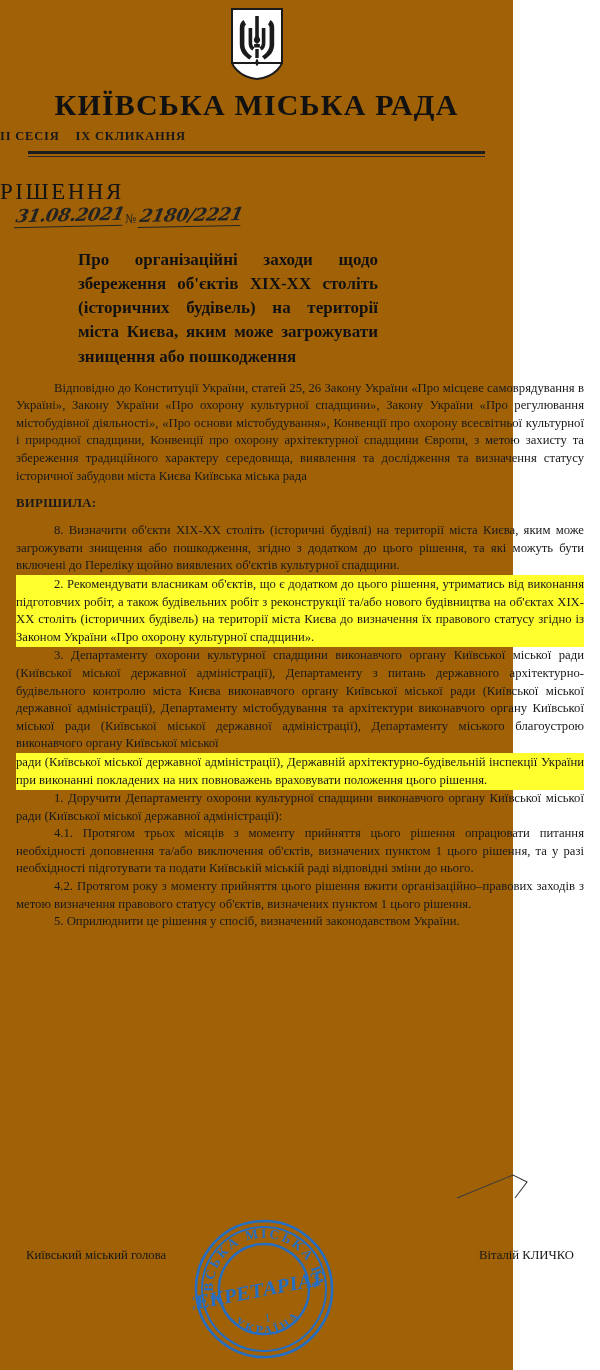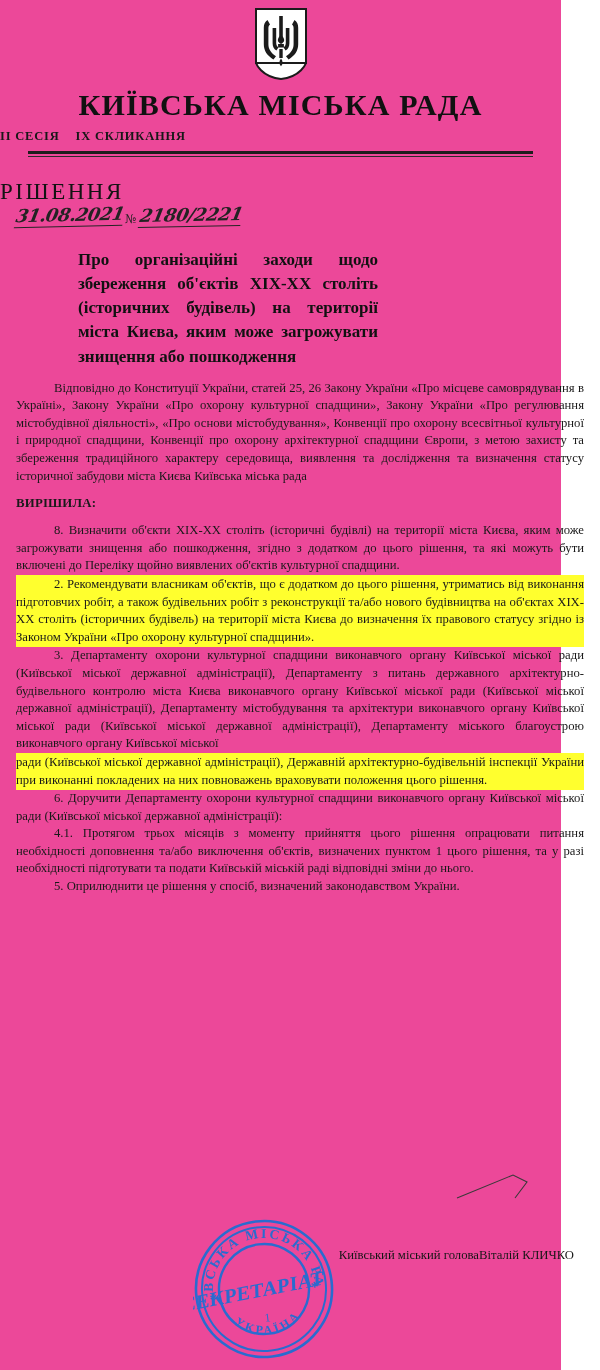--- a/index.html
+++ b/index.html
@@ -11,23 +11,23 @@
     width: 600px;
     height: 1370px;
     position: relative;
     font-family: "Liberation Serif", "DejaVu Serif", serif;
     color: #1a1a1a;
     overflow: hidden;
   }
 
   .page {
     position: relative;
-    width: 561px;
+    width: 513px;
     height: 1370px;
-    background: #ec4899;
+    background: #a16207;
   }
 
   
   .crest-wrap {
     display: flex;
     justify-content: center;
     padding-top: 8px;
   }
   .crest {
     width: 52px;
@@ -159,21 +159,21 @@
     padding: 1px 0 1px 0;
   }
 
   
   .sign-row {
     position: absolute;
     left: 0;
     top: 1248px;
     width: 600px;
     display: flex;
-    justify-content: flex-end;
+    justify-content: space-between;
     padding: 0 26px;
     box-sizing: border-box;
     font-size: 12.7px;
     color: #161616;
   }
 
   
   .stamp {
     position: absolute;
     left: 193px;
@@ -256,24 +256,25 @@
     <div class="text-col">
 
       <p class="para">8. Визначити об'єкти XIX-XX століть (історичні будівлі) на території міста Києва, яким може загрожувати знищення або пошкодження, згідно з додатком до цього рішення, та які можуть бути включені до Переліку щойно виявлених об'єктів культурної спадщини.</p>
 
       <p class="para hl-block">2. Рекомендувати власникам об'єктів, що є додатком до цього рішення, утриматись від виконання підготовчих робіт, а також будівельних робіт з реконструкції та/або нового будівництва на об'єктах XIX-XX століть (історичних будівель) на території міста Києва до визначення їх правового статусу згідно із Законом України «Про охорону культурної спадщини».</p>
 
       <p class="para">3. Департаменту охорони культурної спадщини виконавчого органу Київської міської ради (Київської міської державної адміністрації), Департаменту з питань державного архітектурно-будівельного контролю міста Києва виконавчого органу Київської міської ради (Київської міської державної адміністрації), Департаменту містобудування та архітектури виконавчого органу Київської міської ради (Київської міської державної адміністрації), Департаменту міського благоустрою виконавчого органу Київської міської</p>
 
       <p class="para hl-block" style="text-indent:0">ради (Київської міської державної адміністрації), Державній архітектурно-будівельній інспекції України при виконанні покладених на них повноважень враховувати положення цього рішення.</p>
 
-      <p class="para">6. Доручити Департаменту охорони культурної спадщини виконавчого органу Київської міської ради (Київської міської державної адміністрації):</p>
+      <p class="para">1. Доручити Департаменту охорони культурної спадщини виконавчого органу Київської міської ради (Київської міської державної адміністрації):</p>
 
       <p class="para">4.1. Протягом трьох місяців з моменту прийняття цього рішення опрацювати питання необхідності доповнення та/або виключення об'єктів, визначених пунктом 1 цього рішення, та у разі необхідності підготувати та подати Київській міській раді відповідні зміни до нього.</p>
 
+      <p class="para">4.2. Протягом року з моменту прийняття цього рішення вжити організаційно–правових заходів з метою визначення правового статусу об'єктів, визначених пунктом 1 цього рішення.</p>
 
       <p class="para">5. Оприлюднити це рішення у спосіб, визначений законодавством України.</p>
 
 
     </div>
   </div>
 
   <svg class="scribble" viewBox="0 0 80 28">
     <path d="M2 26 L58 3 L72 10 L60 26" fill="none" stroke="#3a3a3a" stroke-width="1.1"></path>
   </svg>

